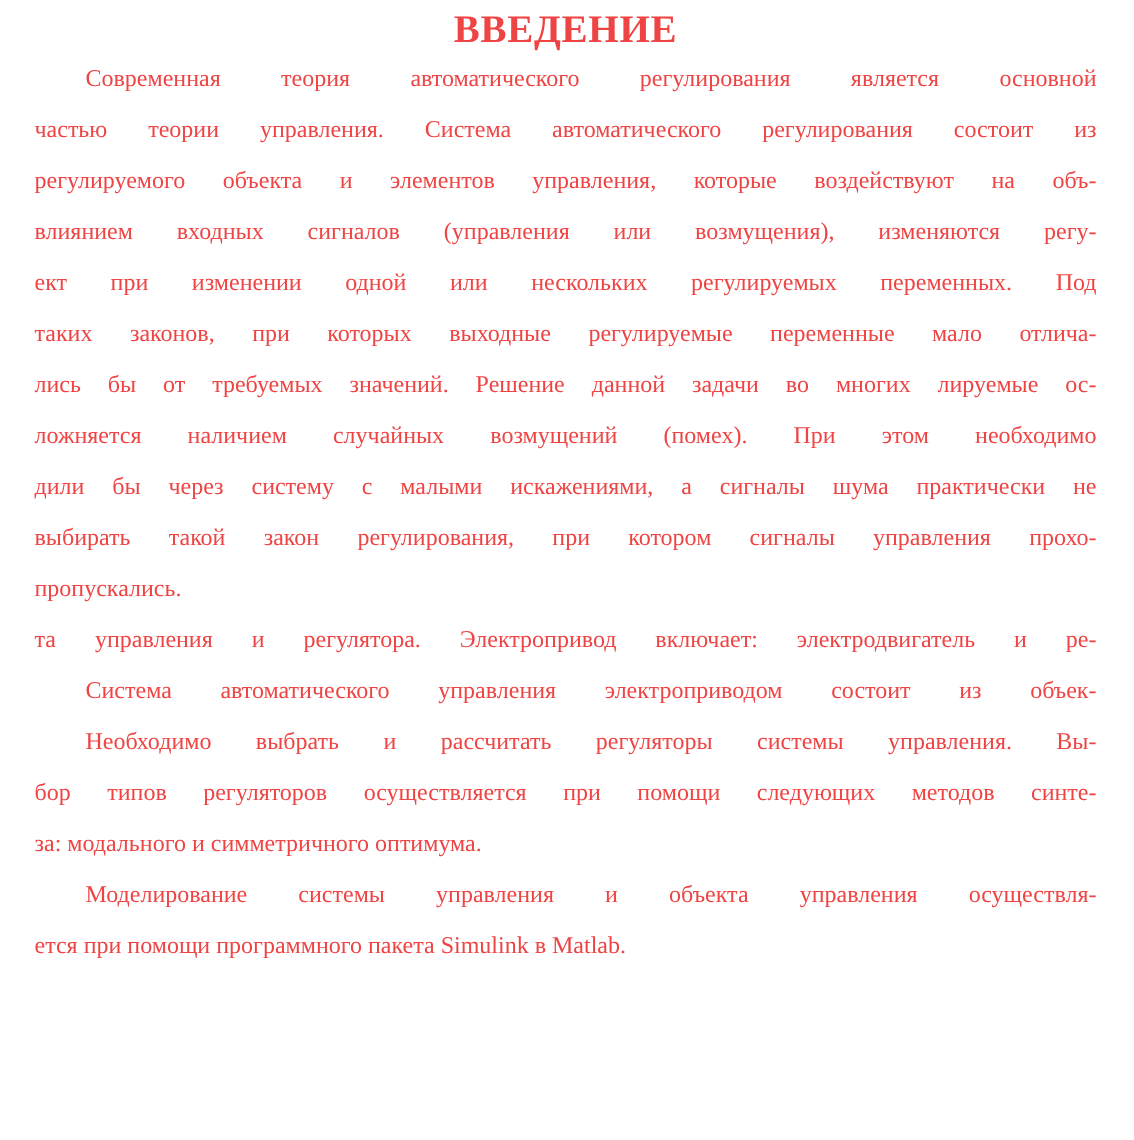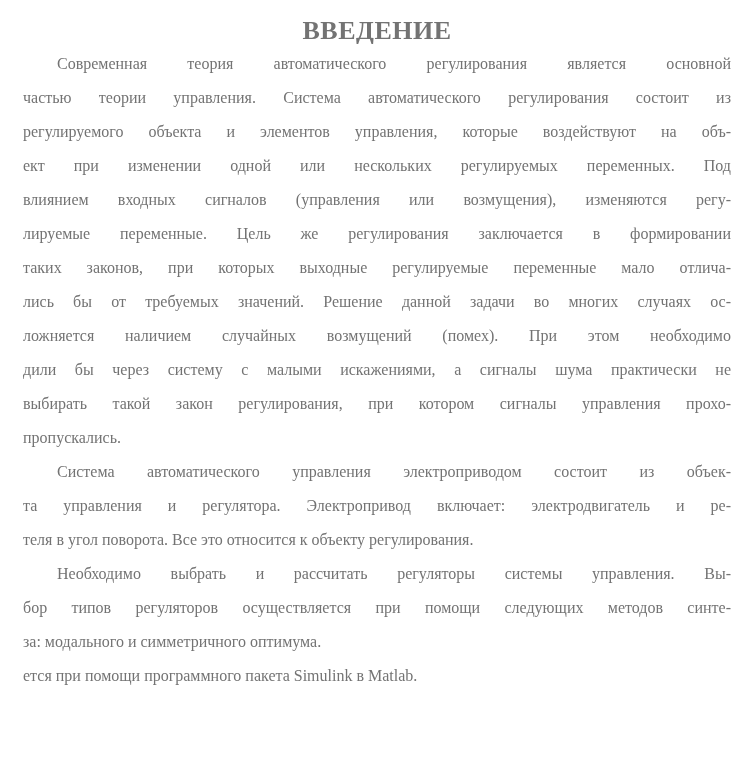--- a/index.html
+++ b/index.html
@@ -5,24 +5,23 @@
   html, body {
     margin: 0;
     padding: 0;
     background: #ffffff;
   }
   .page {
     position: relative;
     width: 756px;
     height: 720px;
     background: #ffffff;
-    color: #737373;
+    color: #ef4444;
     font-family: "Liberation Serif", "DejaVu Serif", serif;
     overflow: hidden;
-    margin-top: 11px;
   }
   .doc-heading {
     margin-left: 23px;
     width: 708px;
     height: 31px;
     padding-top: 5px;
     text-align: center;
     font-size: 26px;
     line-height: 30px;
     font-weight: bold;
@@ -53,30 +52,29 @@
 </style>
 </head>
 <body>
 
 <div class="page">
   <div class="doc-heading">ВВЕДЕНИЕ</div>
   <div class="text-body">
     <div class="line first">Современная теория автоматического регулирования является основной</div>
     <div class="line">частью теории управления. Система автоматического регулирования состоит из</div>
     <div class="line">регулируемого объекта и элементов управления, которые воздействуют на объ-</div>
+    <div class="line">влиянием входных сигналов (управления или возмущения), изменяются регу-</div>
     <div class="line">ект при изменении одной или нескольких регулируемых переменных. Под</div>
-    <div class="line">влиянием входных сигналов (управления или возмущения), изменяются регу-</div>
-    <div class="line">лируемые переменные. Цель же регулирования заключается в формировании</div>
     <div class="line">таких законов, при которых выходные регулируемые переменные мало отлича-</div>
-    <div class="line">лись бы от требуемых значений. Решение данной задачи во многих случаях ос-</div>
+    <div class="line">лись бы от требуемых значений. Решение данной задачи во многих лируемые ос-</div>
     <div class="line">ложняется наличием случайных возмущений (помех). При этом необходимо</div>
     <div class="line">дили бы через систему с малыми искажениями, а сигналы шума практически не</div>
     <div class="line">выбирать такой закон регулирования, при котором сигналы управления прохо-</div>
     <div class="line last">пропускались.</div>
+    <div class="line">та управления и регулятора. Электропривод включает: электродвигатель   и ре-</div>
     <div class="line first">Система автоматического управления электроприводом состоит из объек-</div>
-    <div class="line">та управления и регулятора. Электропривод включает: электродвигатель   и ре-</div>
-    <div class="line last">теля в угол поворота. Все это относится к объекту регулирования.</div>
     <div class="line first">Необходимо выбрать и рассчитать регуляторы системы управления. Вы-</div>
     <div class="line">бор типов регуляторов осуществляется при помощи следующих методов синте-</div>
     <div class="line last">за: модального и  симметричного оптимума.</div>
+    <div class="line first">Моделирование системы управления и объекта управления осуществля-</div>
     <div class="line last">ется при помощи программного пакета Simulink в Matlab.</div>
   </div>
 </div>
 
 </body></html>

